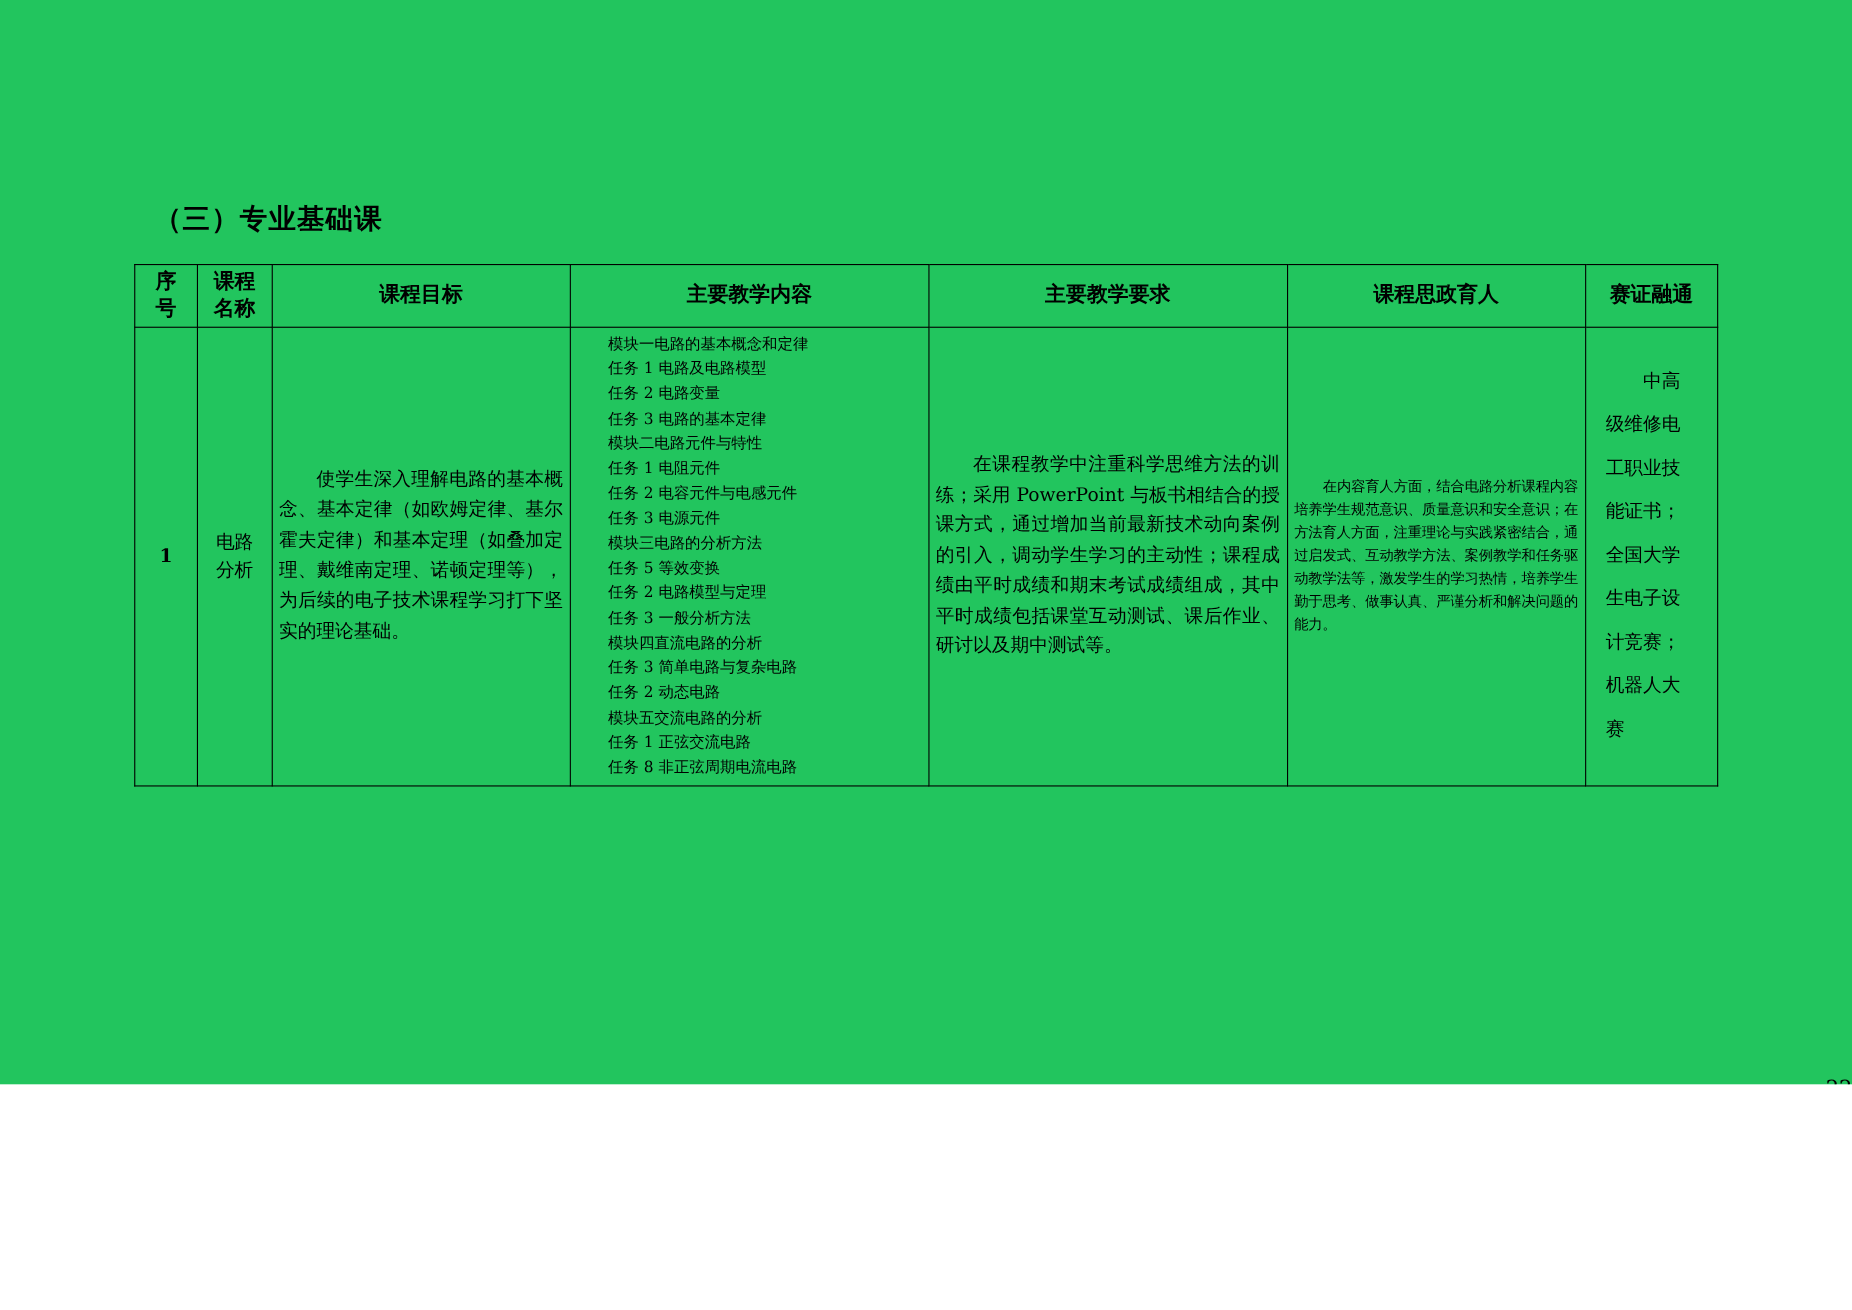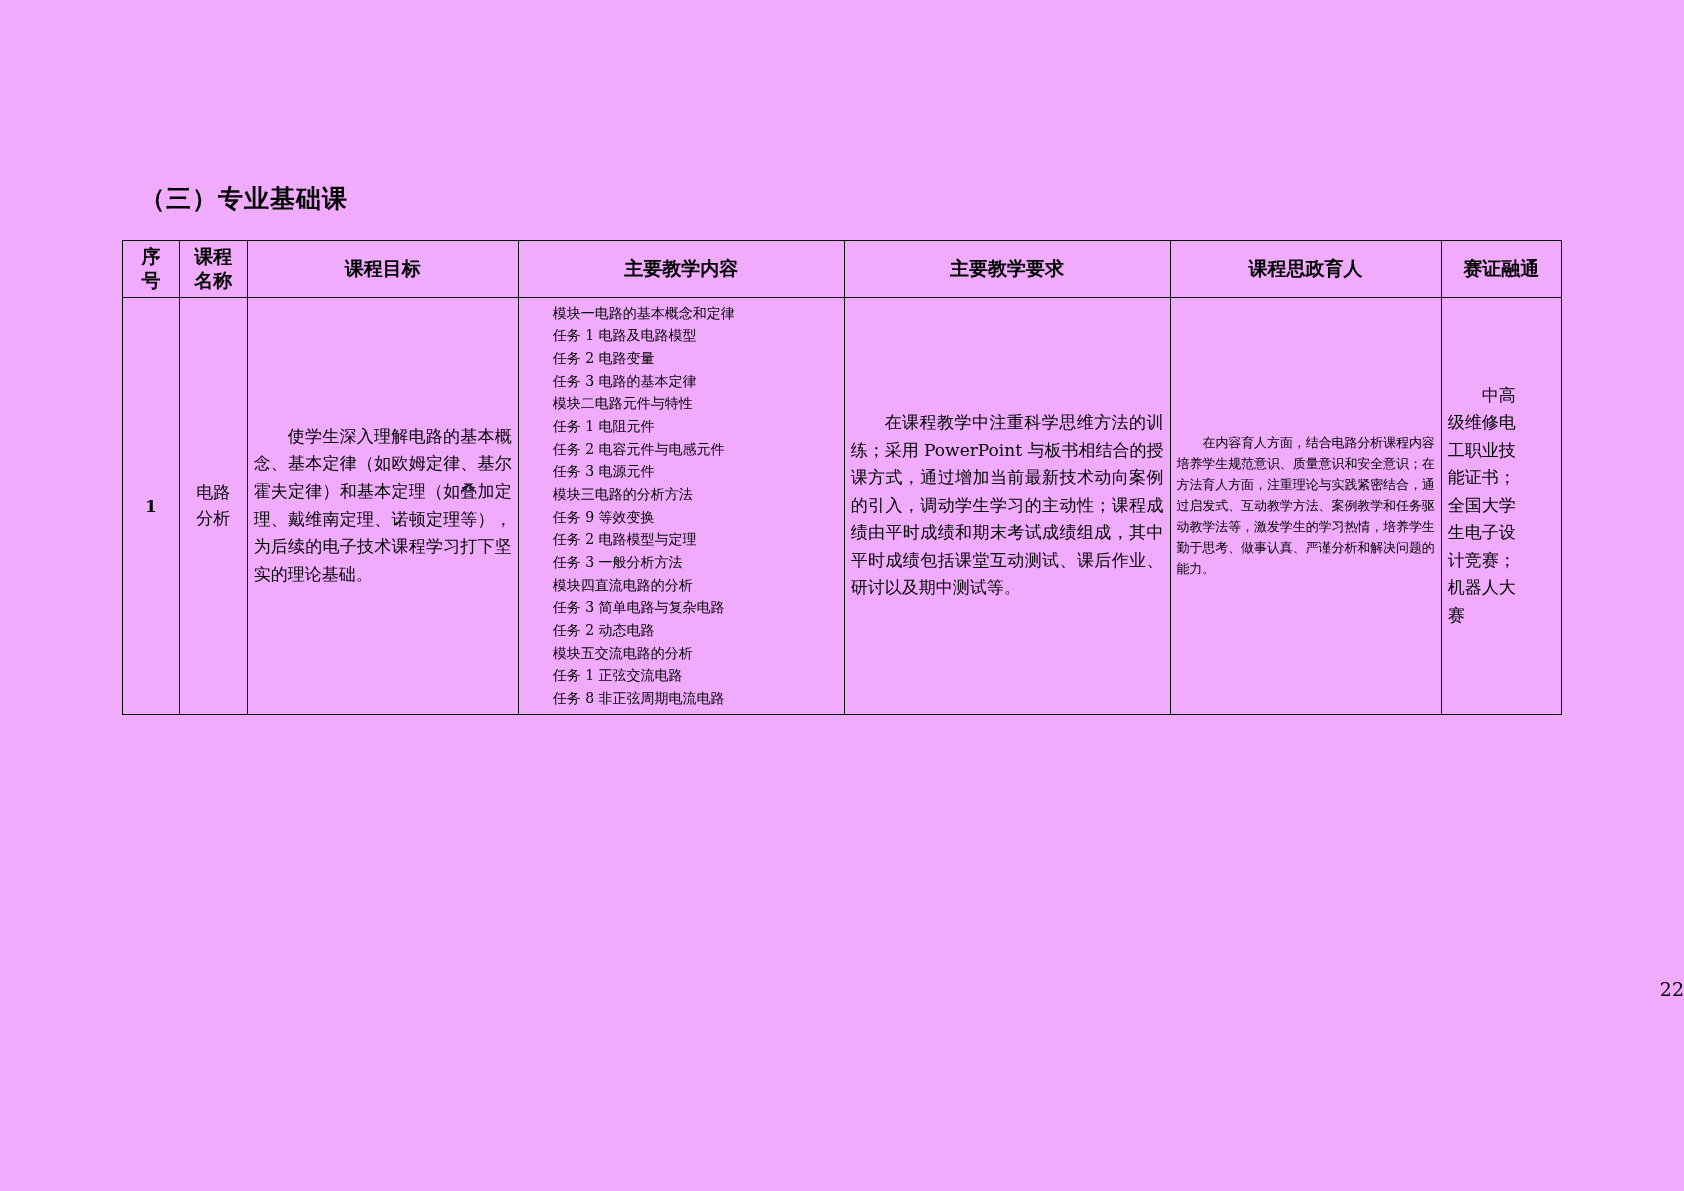--- a/index.html
+++ b/index.html
@@ -3,22 +3,22 @@
 <meta charset="utf-8">
 <style>
   html, body {
     margin: 0;
     padding: 0;
     background: #ffffff;
   }
   .page {
     position: relative;
     width: 1684px;
-    height: 1191px;
-    background: #f0abfc;
+    height: 986px;
+    background: #22c55e;
     font-family: "DejaVu Serif", "Liberation Serif", serif;
     color: #000000;
     box-sizing: border-box;
     overflow: hidden;
   }
   .section-heading {
     position: absolute;
     left: 140px;
     top: 182px;
     font-family: "DejaVu Sans", "Liberation Sans", sans-serif;
@@ -109,21 +109,21 @@
   }
   .cell-ideo p { margin: 0; text-indent: 2em; }
 
   .cell-match {
     font-size: 17px;
     line-height: 1.62;
     vertical-align: middle;
     text-align: left;
     padding: 8px 8px;
   }
-  .cell-match p { margin: 0; }
+  .cell-match p { margin: 12px; }
   .cell-match p.first { text-indent: 2em; }
 
   .page-number {
     position: absolute;
     left: 0;
     right: 0;
     top: 978px;
     text-align: right;
     font-size: 19px;
     padding-left: 36px;
@@ -177,21 +177,21 @@
           <div id="content-items">
               <p class="module">模块一电路的基本概念和定律</p>
               <p class="task">任务 1 电路及电路模型</p>
               <p class="task">任务 2 电路变量</p>
               <p class="task">任务 3 电路的基本定律</p>
               <p class="task">模块二电路元件与特性</p>
               <p class="task">任务 1 电阻元件</p>
               <p class="task">任务 2 电容元件与电感元件</p>
               <p class="task">任务 3 电源元件</p>
               <p class="task">模块三电路的分析方法</p>
-              <p class="task">任务 9 等效变换</p>
+              <p class="task">任务 5 等效变换</p>
               <p class="task">任务 2 电路模型与定理</p>
               <p class="task">任务 3 一般分析方法</p>
               <p class="task">模块四直流电路的分析</p>
               <p class="task">任务 3 简单电路与复杂电路</p>
               <p class="task">任务 2 动态电路</p>
               <p class="task">模块五交流电路的分析</p>
               <p class="task">任务 1 正弦交流电路</p>
               <p class="task">任务 8 非正弦周期电流电路</p>
             </div>
         </td>

